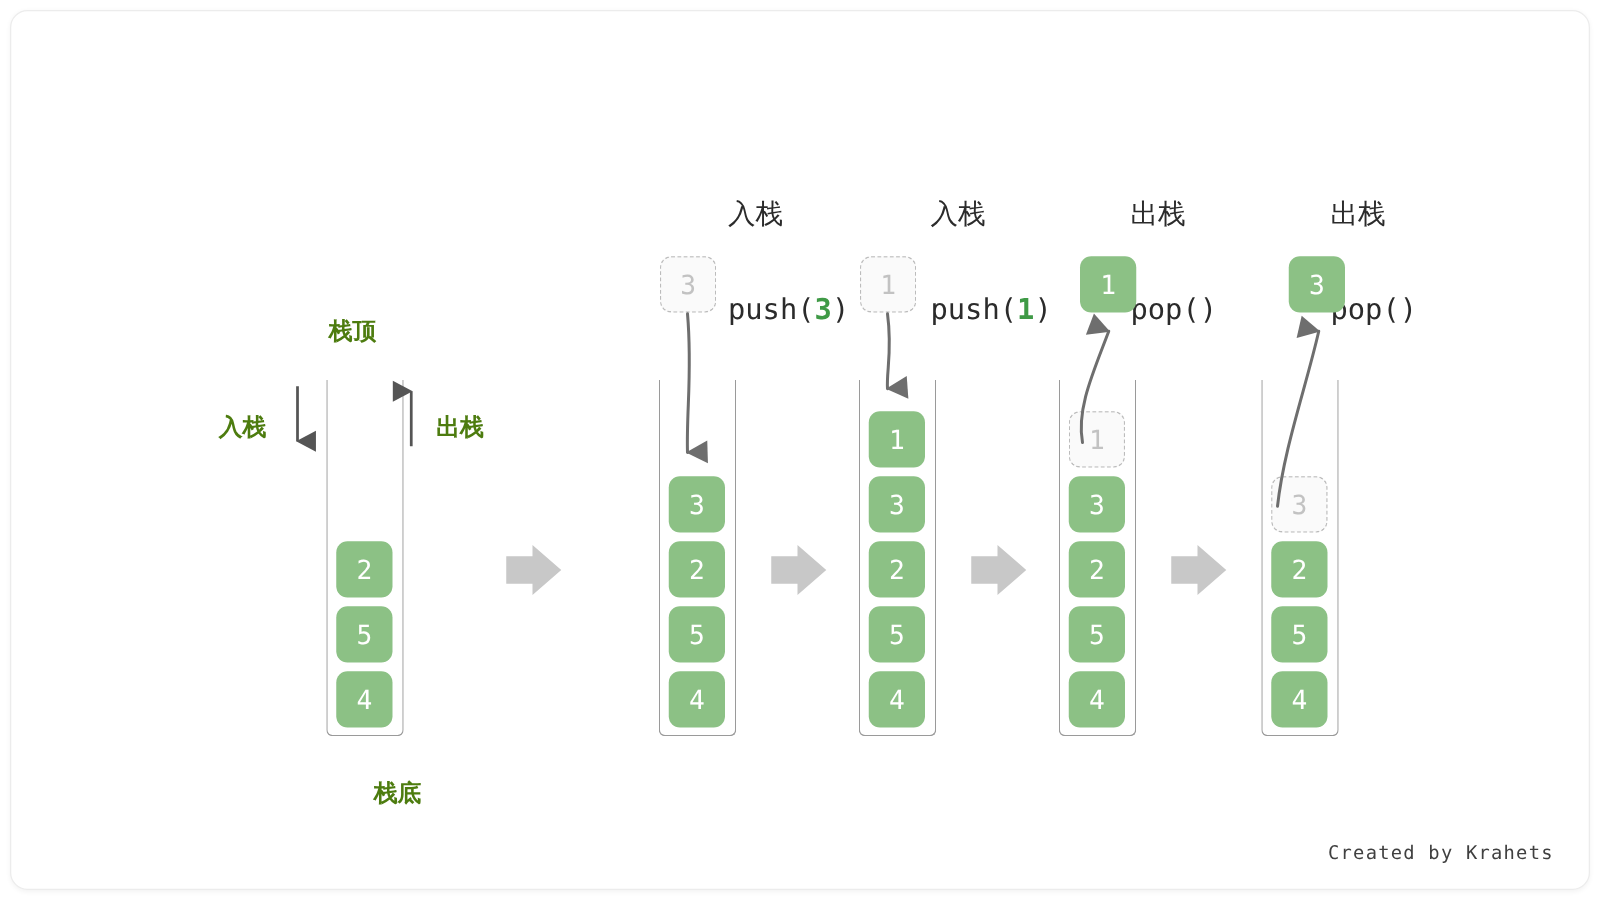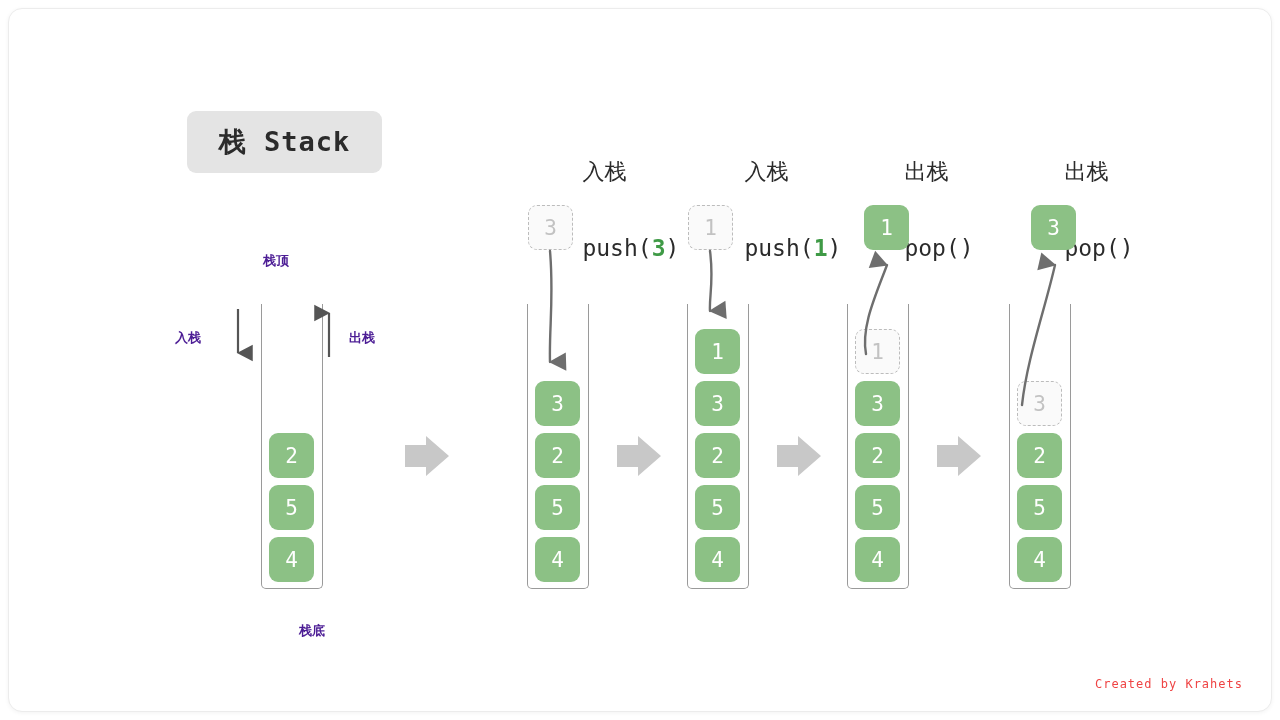--- a/index.html
+++ b/index.html
@@ -57,43 +57,40 @@
     font-size:21px;
   }
   .box.solid{background:#8cc185;color:#ffffff;}
   .box.ghost{
     background:#fafafa;color:#c2c2c2;
     border:1.6px dashed #bcbcbc;box-sizing:border-box;
   }
 
   
   .cap{
-    position:absolute;font-size:13px;font-weight:bold;color:#4c1d95;
+    position:absolute;font-size:19px;font-weight:bold;color:#4d7c0f;
     font-family:"DejaVu Sans","Liberation Sans",sans-serif;white-space:nowrap;
   }
 
   
   svg.overlay{position:absolute;left:0;top:0;width:1264px;height:704px;overflow:visible;}
 
   
   .watermark{
     position:absolute;right:30px;bottom:22px;
     font-family:"DejaVu Sans Mono","Liberation Mono",monospace;
-    font-size:12px;color:#ef4444;letter-spacing:1px;
+    font-size:15px;color:#404040;letter-spacing:1px;
   }
 </style>
 </head>
 <body>
 
 <div class="card">
 <div class="stage">
 
-  <div class="title-badge">
-    <span>栈 Stack</span>
-  </div>
 
   <div class="cap" style="left:254px;top:243px;">栈顶</div>
 
   <div class="cap" style="left:166px;top:320px;">入栈</div>
 
   <div class="cap" style="left:340px;top:320px;">出栈</div>
 
   <div class="stack-wrap" style="left:252px;top:295px;">
     <div class="tube"></div>
     <div class="box solid" style="left:8px;top:129px;">2</div>

